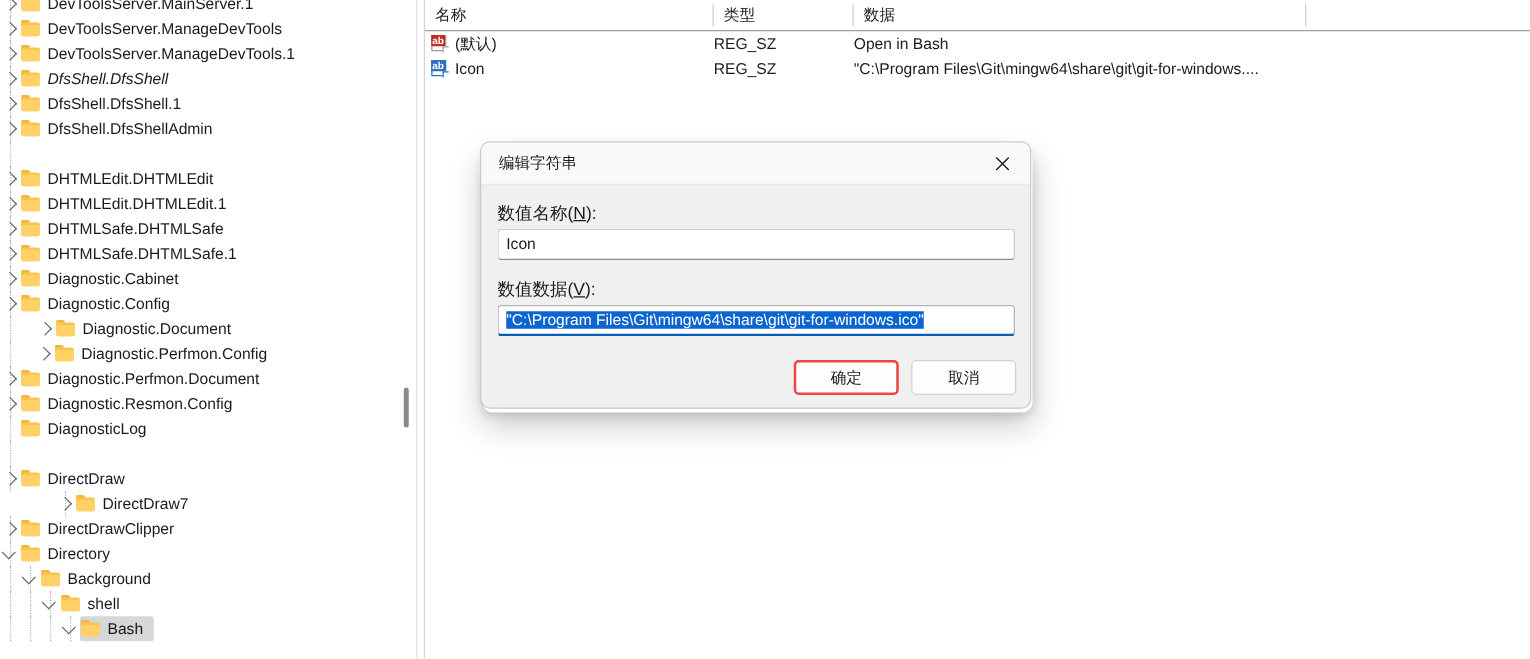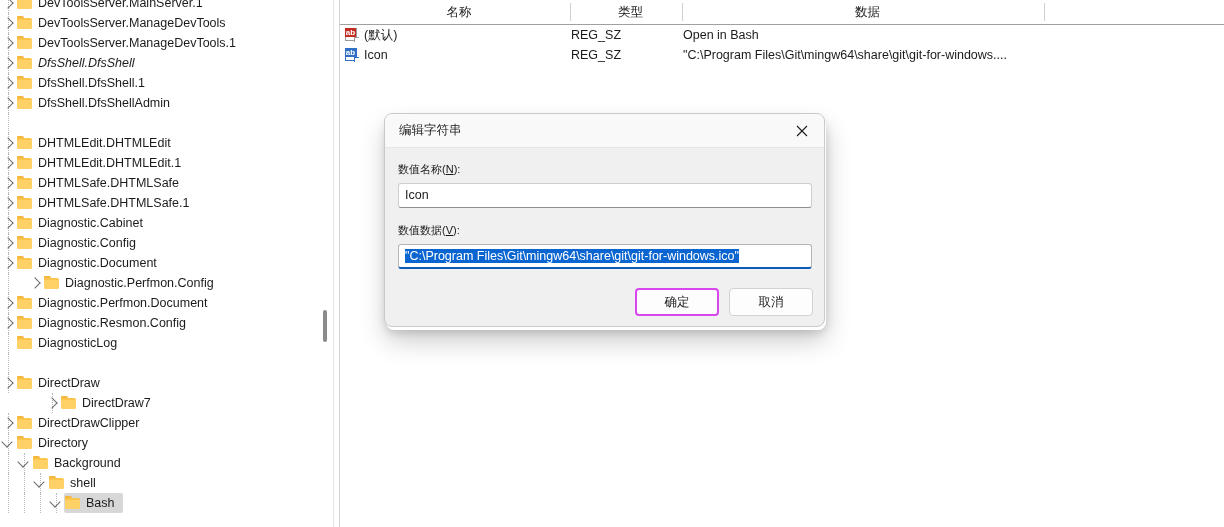--- a/index.html
+++ b/index.html
@@ -169,21 +169,20 @@
     position: relative;
     flex: 1 1 auto;
     height: 527px;
     background: #ffffff;
   }
   #list-header {
     position: relative;
     height: 24px;
     background: #ffffff;
     border-bottom: 1px solid #a0a0a0;
-    text-align: center;
   }
   .hcell {
     position: absolute;
     top: 0;
     height: 24px;
     line-height: 24px;
     font-size: 12.5px;
     color: #1b1b1b;
     padding-left: 8px;
     box-sizing: border-box;
@@ -302,21 +301,21 @@
     align-items: center;
     justify-content: center;
   }
   #dlg-close svg { display: block; }
   #dlg-body {
     position: relative;
     padding: 0;
   }
   .dlbl {
     position: absolute;
-    font-size: 11px;
+    font-size: 14px;
     color: #1b1b1b;
     white-space: nowrap;
   }
   .dlbl u { text-decoration: underline; }
   .dfield {
     position: absolute;
     box-sizing: border-box;
     background: #ffffff;
     border: 1px solid #cfcfcf;
     border-bottom: 1px solid #8d8d8d;
@@ -343,21 +342,21 @@
     height: 28px;
     line-height: 26px;
     text-align: center;
     font-size: 12.5px;
     color: #1b1b1b;
     background: #fdfdfd;
     border: 1px solid #d2d2d2;
     border-radius: 4px;
   }
   .dbtn.default {
-    border: 2px solid #d946ef;
+    border: 2px solid #ef4444;
     line-height: 24px;
   }
 </style>
 </head>
 <body>
 
 <div id="root">
 
   <div id="tree-pane">
     <div id="tree-scroll-area">
@@ -540,21 +539,21 @@
               <div class="ftab"></div>
               <div class="fbody"></div>
               <div class="fface"></div>
             </div>
             <span class="tlabel">Diagnostic.Config</span>
           </div>
         </div>
         <div class="tree-row" style="position: absolute; left: 0px; top: 253px; width: 326px;">
           <div class="guide" style="left: 8px;"></div>
           <div class="rowbg" style="left: 16px; width: 166.8px;"></div>
-          <div style="display: flex; align-items: center; position: absolute; left: 0px; top: 0px; height: 20px;">
+          <div style="display: flex; align-items: center; position: absolute; left: 0px; top: 0px; height: 20px; padding-left: 28px;">
             <div class="tw">
               <div class="chev right"></div>
             </div>
             <div class="folder">
               <div class="ftab"></div>
               <div class="fbody"></div>
               <div class="fface"></div>
             </div>
             <span class="tlabel">Diagnostic.Document</span>
           </div>

